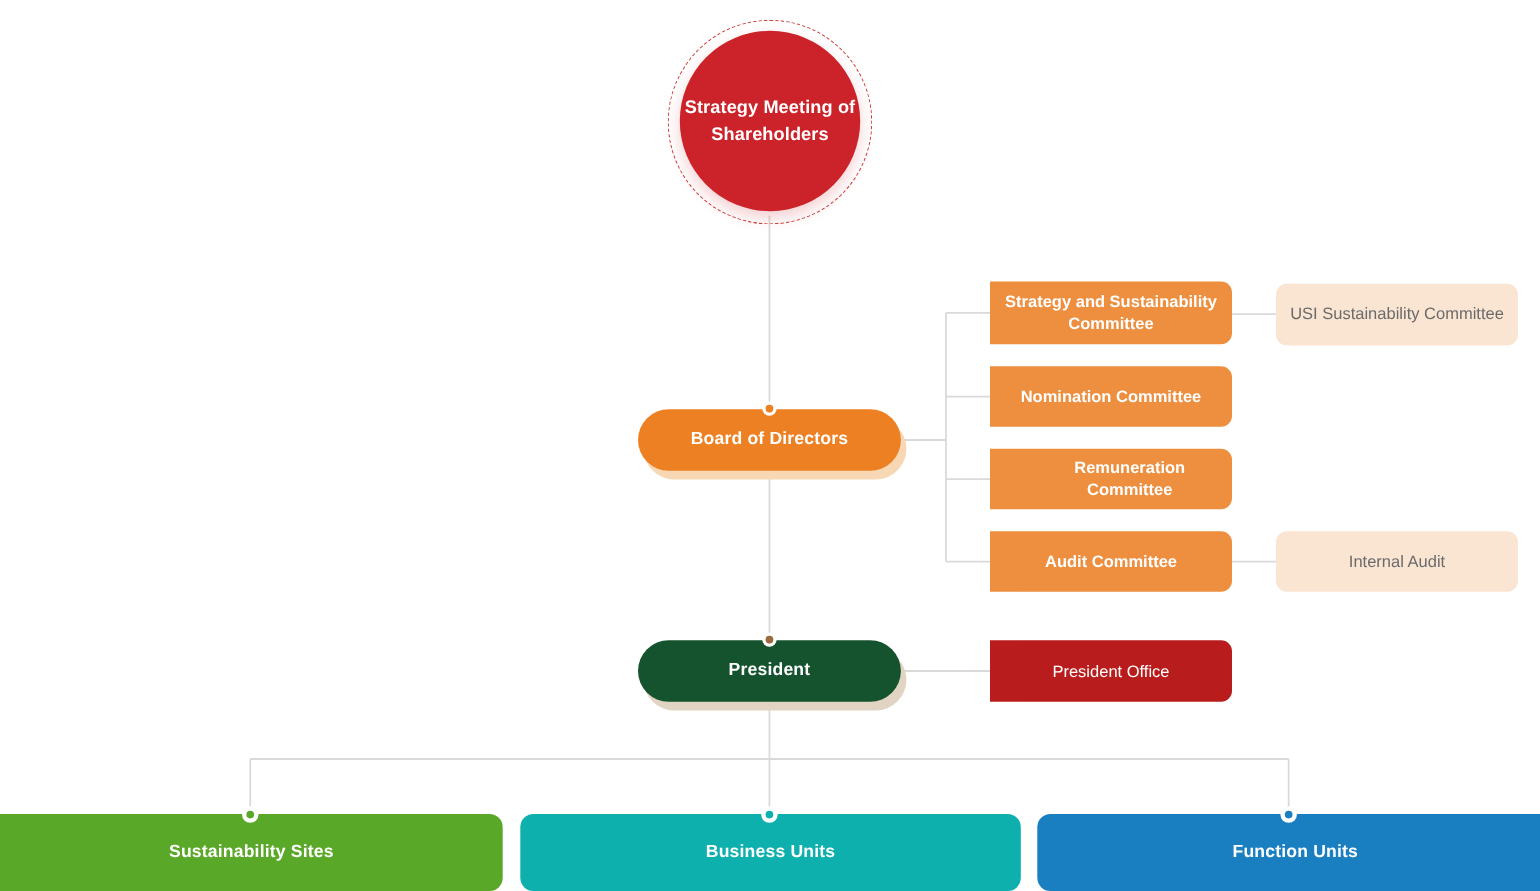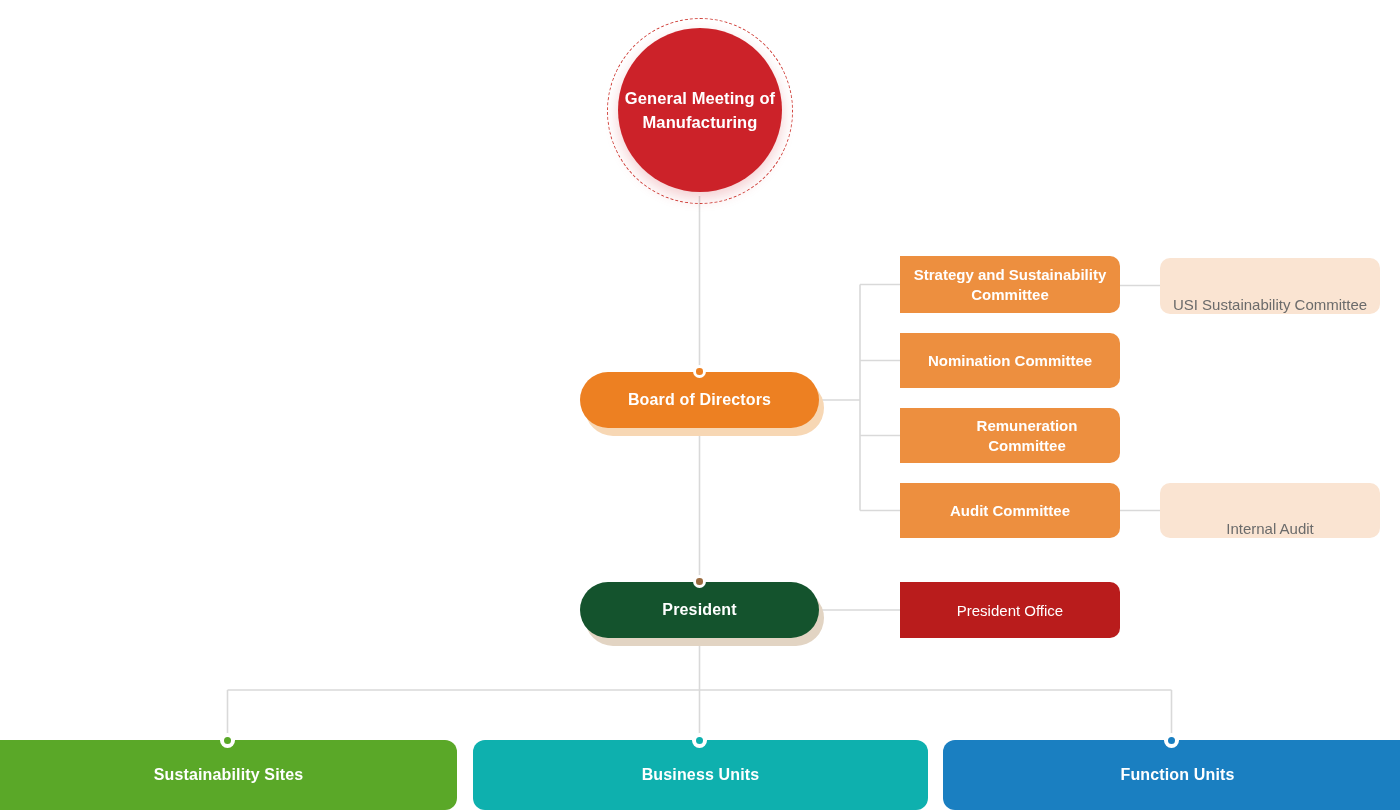--- a/index.html
+++ b/index.html
@@ -127,21 +127,21 @@
     padding: 0 10px;
     box-sizing: border-box;
     z-index: 3;
     font-weight: bold;
   }
   .sbox {
     position: absolute;
     left: 1160px;
     width: 220px;
     display: flex;
-    align-items: flex-end;
+    align-items: center;
     justify-content: center;
     text-align: center;
     border-radius: 10px;
     background: #fae4d2;
     color: #6b6b6b;
     font-size: 15px;
     line-height: 1.3;
     padding: 0 10px;
     box-sizing: border-box;
     z-index: 3;
@@ -256,21 +256,21 @@
       <line x1="227.5" y1="690" x2="1171.5" y2="690"></line>
       <line x1="227.5" y1="690" x2="227.5" y2="740"></line>
       <line x1="699.5" y1="690" x2="699.5" y2="740"></line>
       <line x1="1171.5" y1="690" x2="1171.5" y2="740"></line>
     </g>
   </svg>
 
   <div class="gms-wrap">
     <div class="gms-ring"></div>
     <div class="gms-circle">
-      <div class="gms-label">General Meeting of Manufacturing</div>
+      <div class="gms-label">Strategy Meeting of Shareholders</div>
     </div>
   </div>
 
   <div class="pill-shadow" id="shadow-board"></div>
   <div class="pill" id="pill-board">
     <span>Board of Directors</span>
   </div>
   <div class="knob" id="knob-board"></div>
 
   <div class="cbox" id="cbox-0">

